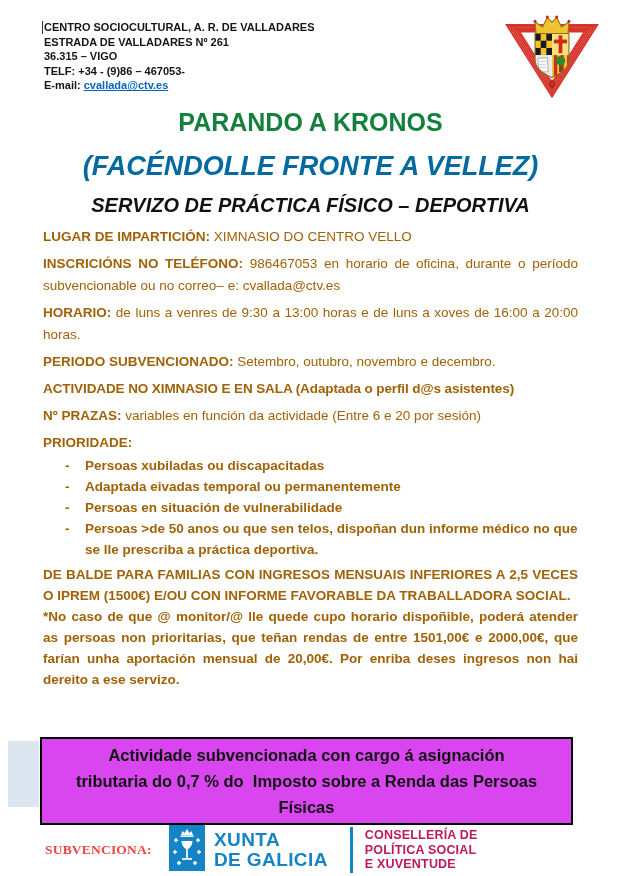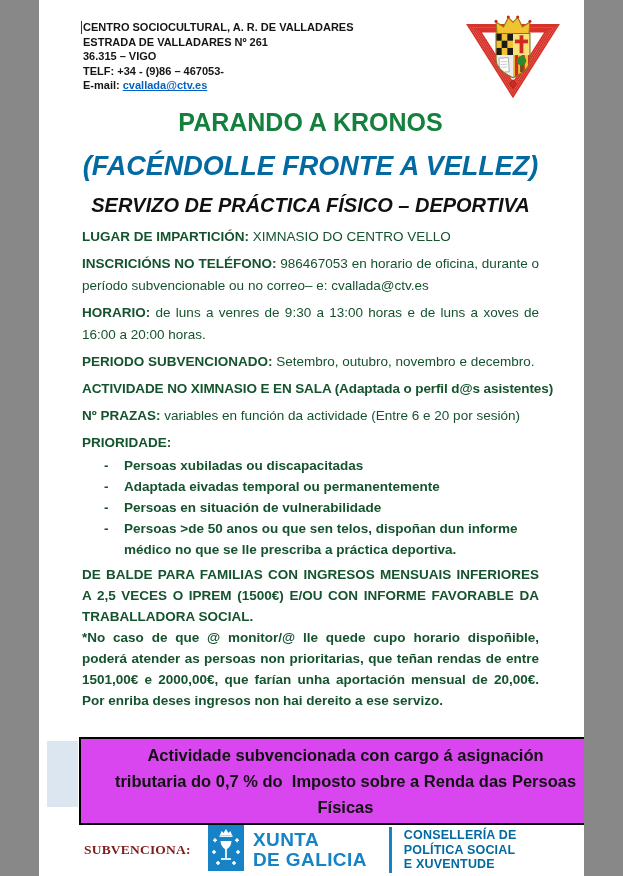--- a/index.html
+++ b/index.html
@@ -1,18 +1,18 @@
 <!DOCTYPE html>
 <html><head>
 <meta charset="utf-8">
 <style>
   html,body{margin:0;padding:0;background:#888;}
   .page{
     position:relative;
-    width:545px;height:876px;
+    width:623px;height:876px;
     background:#ffffff;
     font-family:"Liberation Sans", sans-serif;
     color:#1a1a1a;
     overflow:hidden;
     margin:0 auto;
   }
   
   .org-block{
     position:absolute;top:20px;left:44px;width:380px;
     font-size:11px;font-weight:bold;line-height:14.6px;color:#151515;
@@ -29,21 +29,21 @@
   .title-main{
     text-align:center;font-size:25px;font-weight:bold;margin:12px 0 0 0;color:#15803d;
   }
   .title-sub{
     text-align:center;font-size:27px;font-weight:bold;font-style:italic;margin:14px 0 0 0;color:#0369a1;
   }
   .title-service{
     text-align:center;font-size:20px;font-weight:bold;font-style:italic;margin:12px 0 0 0;color:#111;
   }
   
-  .body-text{margin-top:9px;font-size:13.5px;line-height:22px;color:#14532d;}
+  .body-text{margin-top:9px;font-size:13.5px;line-height:22px;color:#a16207;}
   .para{margin:0 0 5px 0;}
   .just{text-align:justify;}
   .para b, .blabel{font-weight:bold;}
   .allbold{font-weight:bold;white-space:nowrap;letter-spacing:-0.1px;}
   .plist{margin:0;padding:0;list-style:none;}
   .plist li{display:flex;padding-left:22px;line-height:21px;font-weight:bold;}
   .plist .marker{width:20px;flex:none;}
   .mblock{margin-top:4px;}
   .mblock .line{margin:0;line-height:21px;}
   
@@ -57,30 +57,30 @@
     padding:3px 6px;color:#111;
   }
   .subsidy-box .box-line{display:block;white-space:pre-wrap;}
   
   .footer{
     position:absolute;left:45px;right:20px;top:826px;height:48px;
     display:flex;align-items:center;
   }
   .sponsor-label{
     font-family:"Liberation Serif", serif;font-weight:bold;font-size:13.5px;
-    letter-spacing:0.2px;width:122px;flex:none;color:#7f1d1d;
+    letter-spacing:0.2px;width:122px;flex:none;color:#ef4444;
   }
   .xunta-square{flex:none;margin-left:2px;}
   .xunta-name{
     margin-left:9px;color:#1583c5;font-weight:bold;font-size:19px;line-height:20px;
     letter-spacing:0.4px;flex:none;
   }
   .vdivider{width:3px;height:46px;background:#1583c5;margin:0 12px 0 22px;flex:none;}
   .conselleria{
-    color:#0369a1;font-weight:bold;font-size:12.5px;line-height:14.5px;letter-spacing:0.2px;
+    color:#be185d;font-weight:bold;font-size:12.5px;line-height:14.5px;letter-spacing:0.2px;
   }
 </style>
 </head>
 <body>
 
 <div class="page">
 
   <div class="header-left-border"></div>
 
   <div class="org-block">

